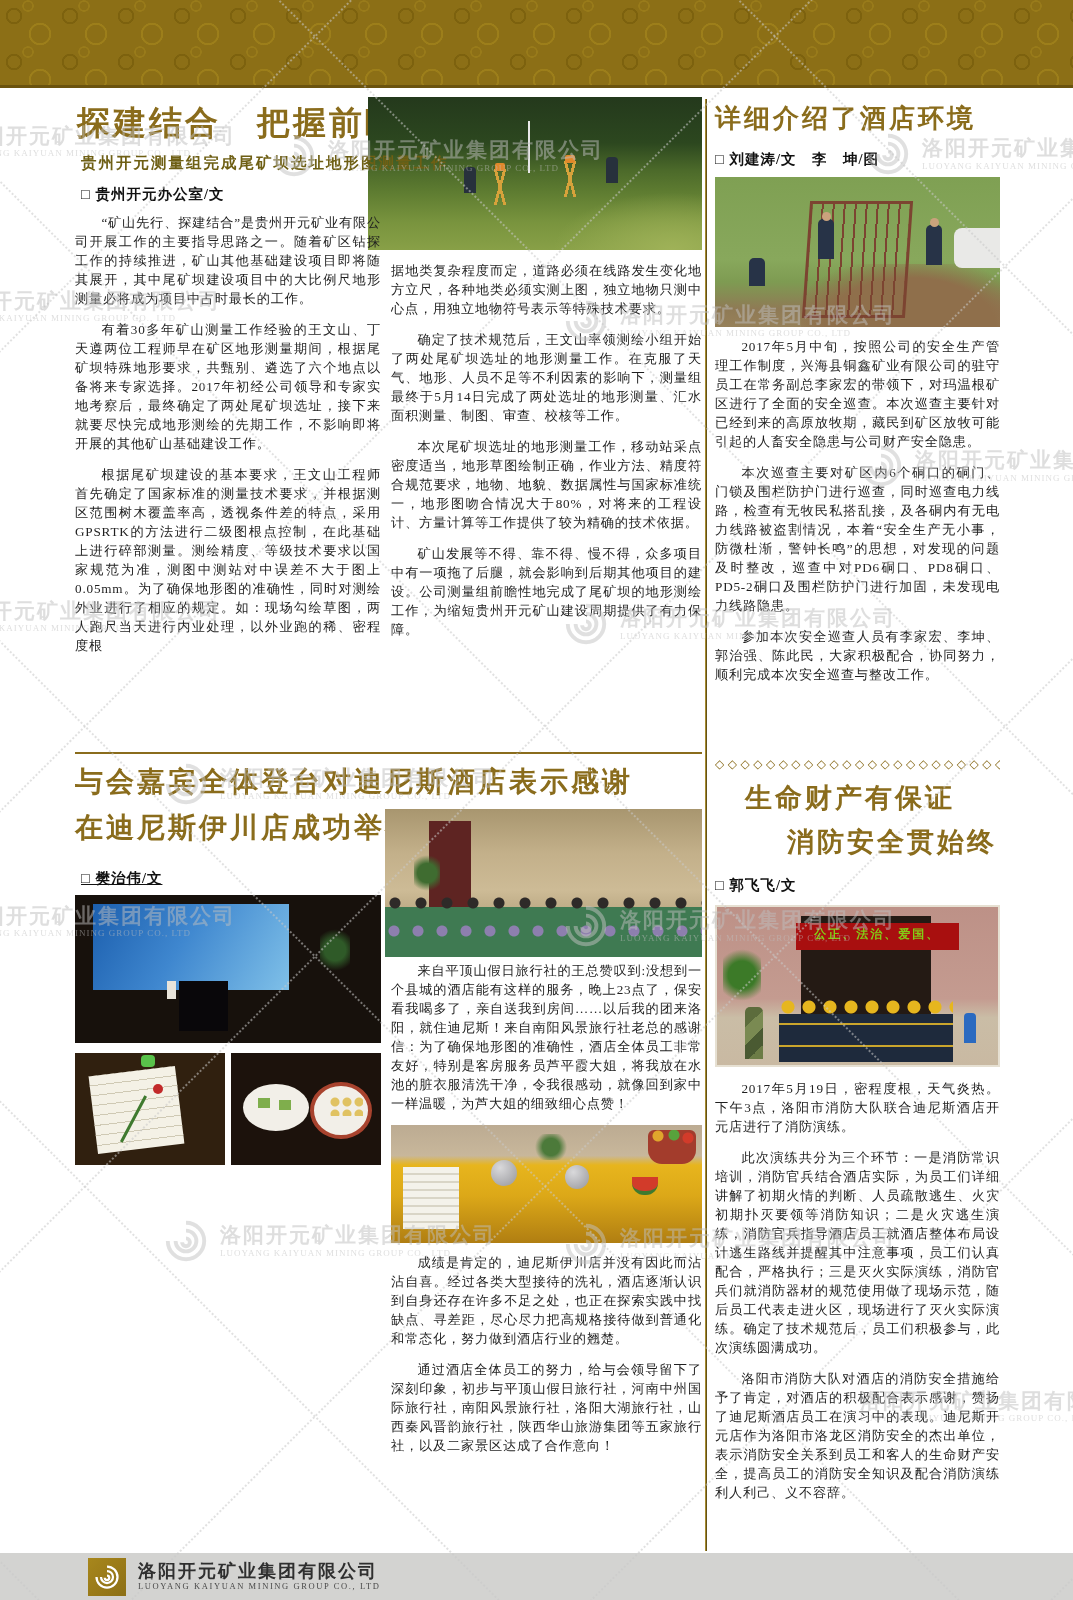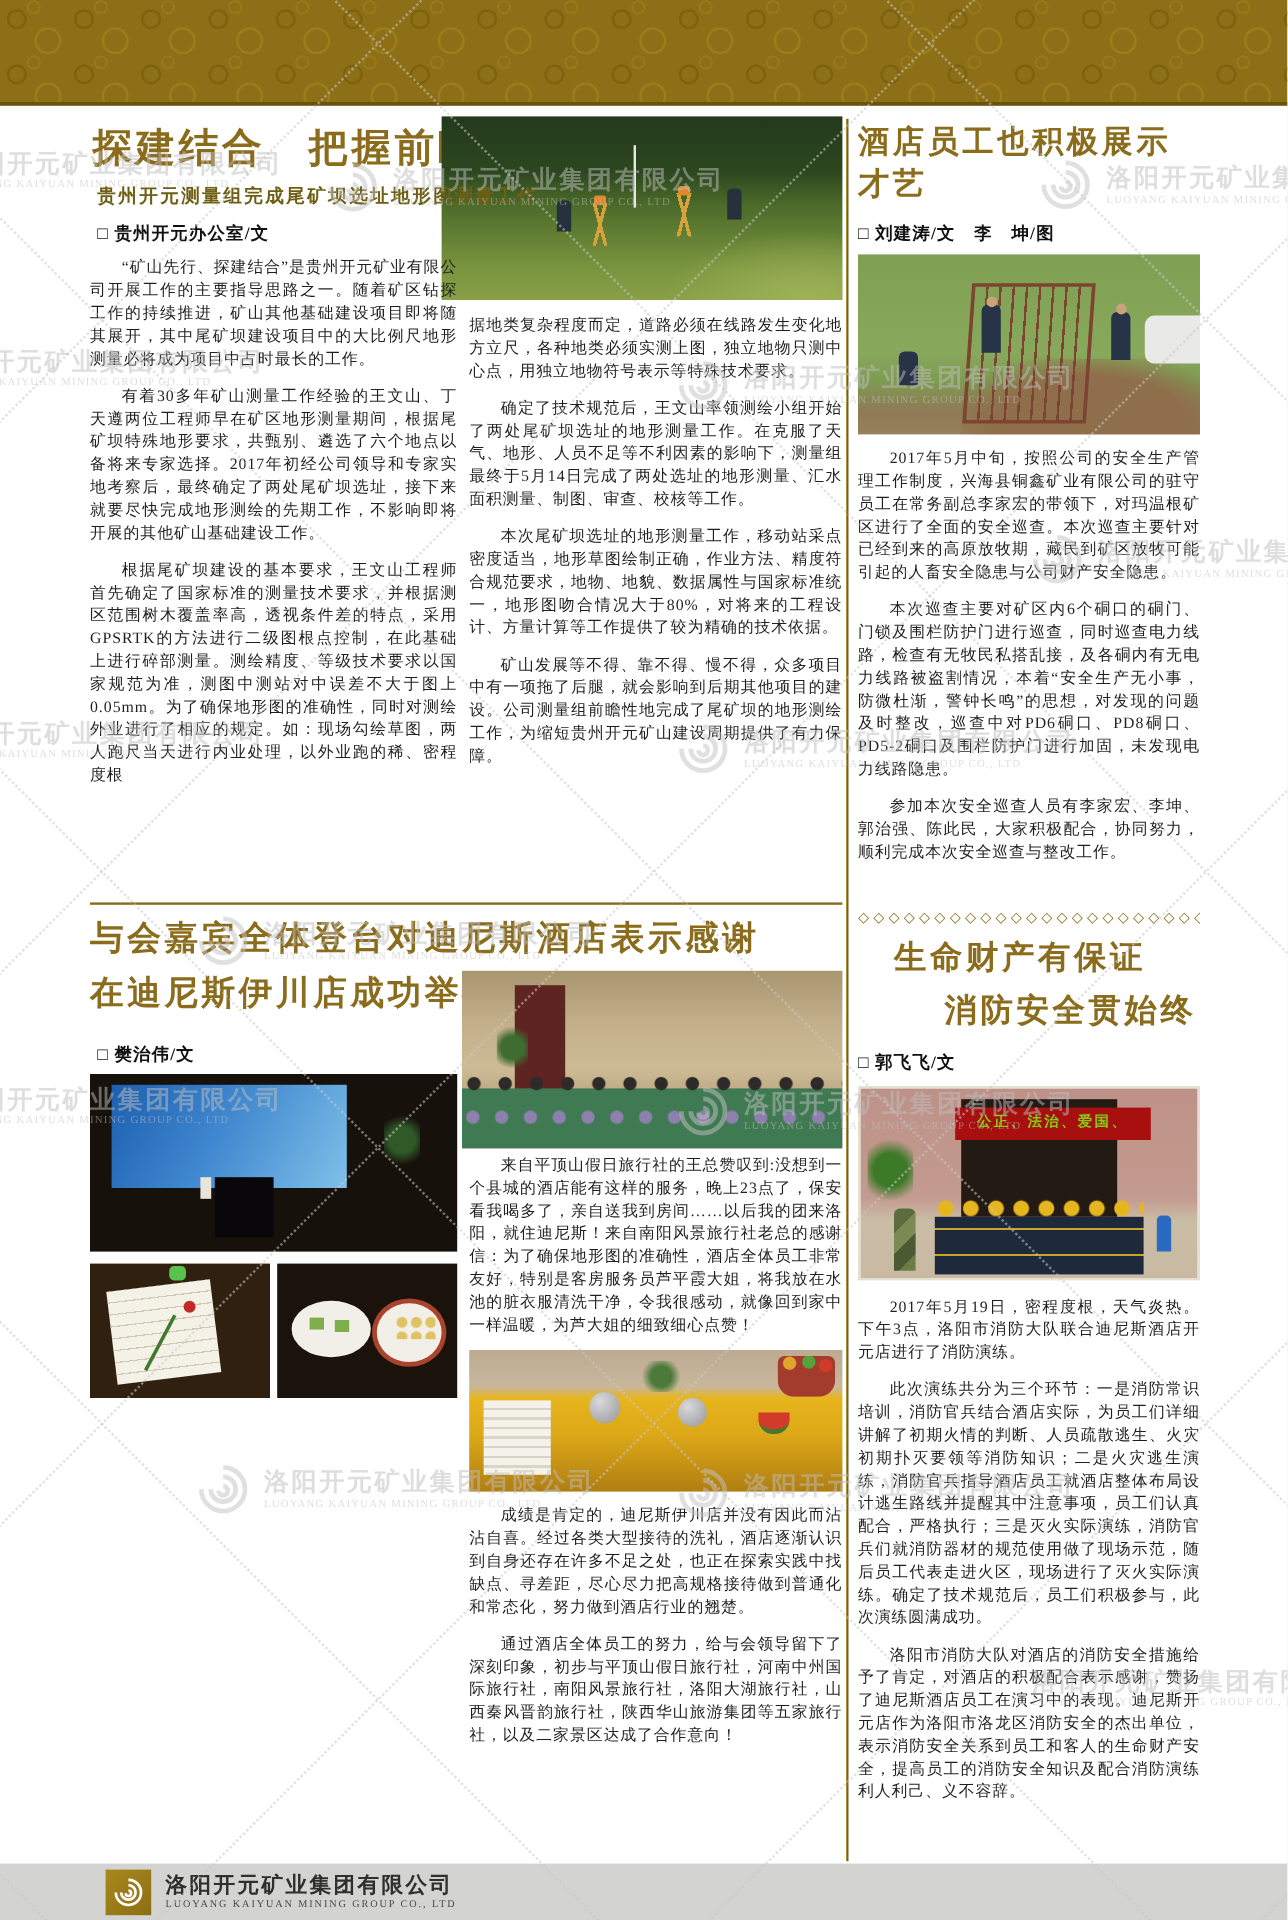--- a/index.html
+++ b/index.html
@@ -76,21 +76,21 @@
   #ph-conf{position:absolute;left:310px;top:46px;width:317px;height:148px;
      background:linear-gradient(180deg,#a8966f 0%,#c3b08a 30%,#cdbb96 55%,#b5a37e 75%,#9c8a66 100%);}
   .cf-door{position:absolute;left:14%;top:8%;width:13%;height:62%;background:#5e2422;}
   .cf-plant{position:absolute;left:9%;top:30%;width:26px;height:40px;background:radial-gradient(circle,#3f6c30 40%,rgba(63,108,48,0) 75%);}
   .cf-table{position:absolute;left:0;bottom:0;width:100%;height:34%;
      background:#3f7a52;}
   .cf-heads{position:absolute;left:0;bottom:26%;width:100%;height:16%;
      background-image:radial-gradient(circle at 10px 8px,#2e2a28 5px,transparent 6px);background-size:26px 100%;}
   .cf-chairs{position:absolute;left:0;bottom:10%;width:100%;height:12%;
      background-image:radial-gradient(circle at 9px 7px,#8d7fae 5px,transparent 6px);background-size:24px 100%;}
-  .a3-byline{position:absolute;left:6px;top:106px;}
+  .a3-byline{position:absolute;left:6px;top:106px;text-decoration:underline;}
   .a3-col1{position:absolute;left:0;top:130px;width:306px;height:662px;}
   .a3-col2{position:absolute;left:316px;top:198px;width:311px;height:594px;}
   #ph-stage{width:306px;height:148px;margin:2px 0 10px 0;background:#17110c;}
   .st-screen{position:absolute;left:6%;top:6%;width:64%;height:58%;
      background:linear-gradient(120deg,#1c5fae 0%,#3f87cf 45%,#7fc0e8 100%);}
   .st-podium{position:absolute;left:34%;bottom:8%;width:16%;height:34%;background:#09070a;}
   .st-speaker{position:absolute;left:30%;bottom:30%;width:9px;height:18px;background:#e8e4da;}
   .st-plant{position:absolute;right:10%;top:22%;width:30px;height:44px;background:radial-gradient(circle,#2f5a28 40%,rgba(47,90,40,0) 78%);}
   .a3-photos{display:flex;gap:6px;margin-top:2px;}
   #ph-letter{width:150px;height:112px;background:#30200f;}
@@ -177,21 +177,21 @@
           <p>确定了技术规范后，王文山率领测绘小组开始了两处尾矿坝选址的地形测量工作。在克服了天气、地形、人员不足等不利因素的影响下，测量组最终于5月14日完成了两处选址的地形测量、汇水面积测量、制图、审查、校核等工作。</p>
           <p>本次尾矿坝选址的地形测量工作，移动站采点密度适当，地形草图绘制正确，作业方法、精度符合规范要求，地物、地貌、数据属性与国家标准统一，地形图吻合情况大于80%，对将来的工程设计、方量计算等工作提供了较为精确的技术依据。</p>
           <p>矿山发展等不得、靠不得、慢不得，众多项目中有一项拖了后腿，就会影响到后期其他项目的建设。公司测量组前瞻性地完成了尾矿坝的地形测绘工作，为缩短贵州开元矿山建设周期提供了有力保障。</p>
         </div>
     </div>
 
     <div class="vdiv"></div>
     <div class="hline"></div>
 
     <div id="art2">
-      <div class="a2-title gold-title">酒店员工也积极展示才艺</div>
+      <div class="a2-title gold-title">详细介绍了酒店环境</div>
       <div class="byline">□ 刘建涛/文　李　坤/图</div>
       <div id="ph-gate" class="photo">
         <div class="gt-dirt"></div>
         <div class="gt-frame"></div>
         <div class="gt-person" style="left:36%;top:28%;"></div>
         <div class="gt-head" style="left:37.5%;top:23%;"></div>
         <div class="gt-person" style="left:12%;top:54%;height:28px;"></div>
         <div class="gt-person" style="left:74%;top:32%;"></div>
         <div class="gt-head" style="left:75.5%;top:27%;"></div>
         <div class="gt-car"></div>

